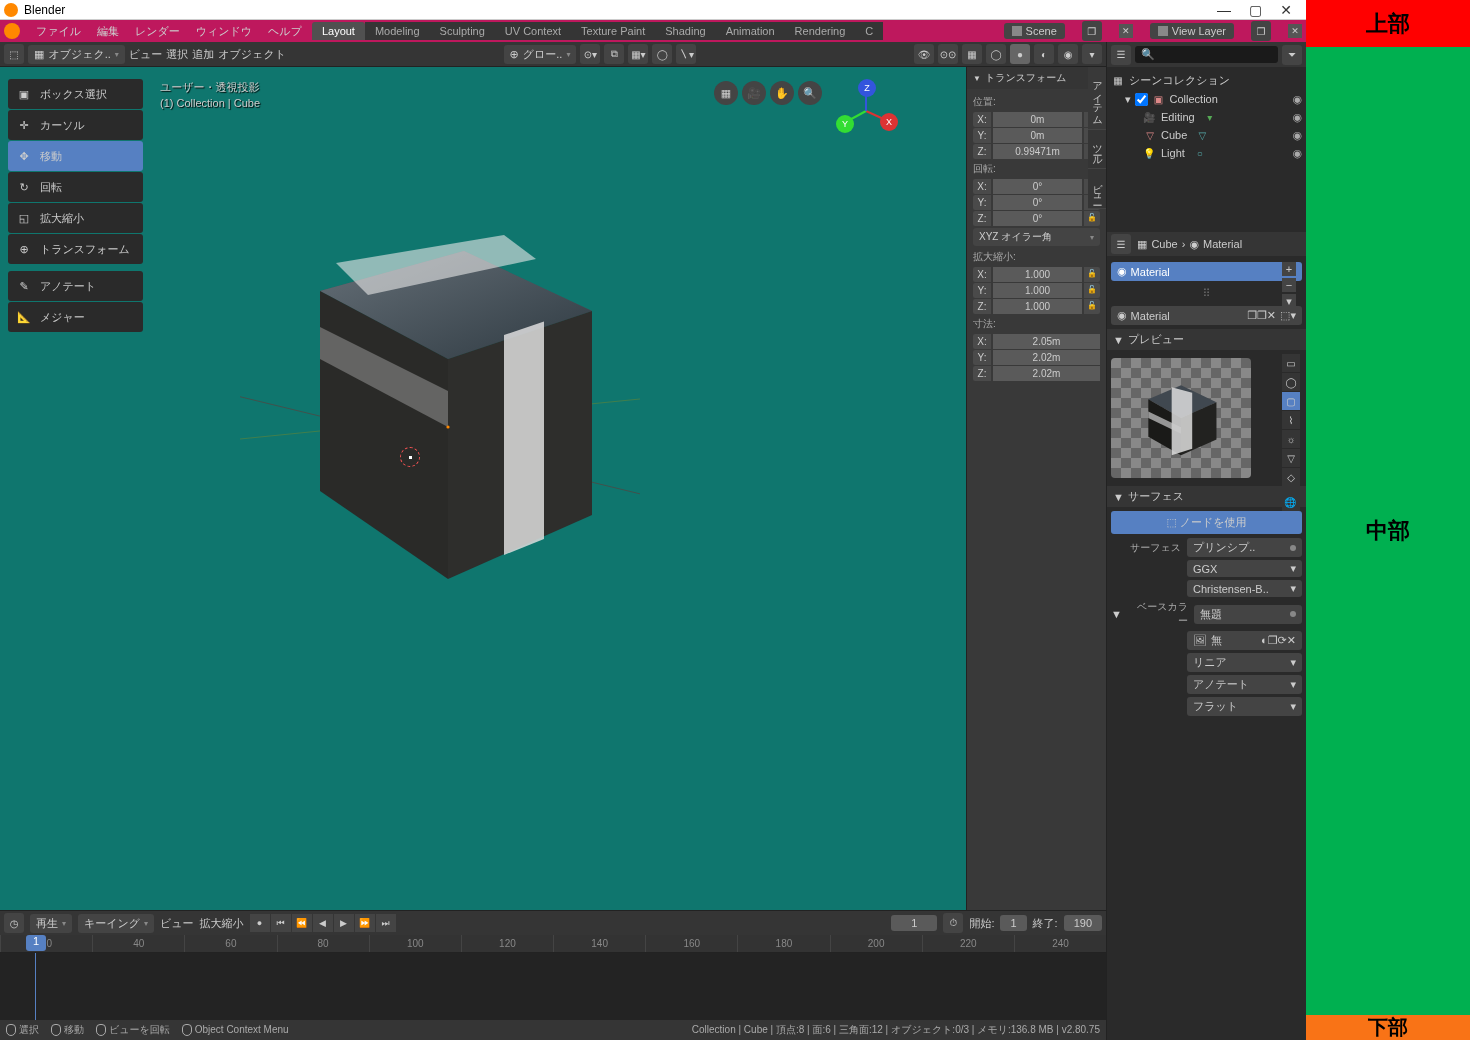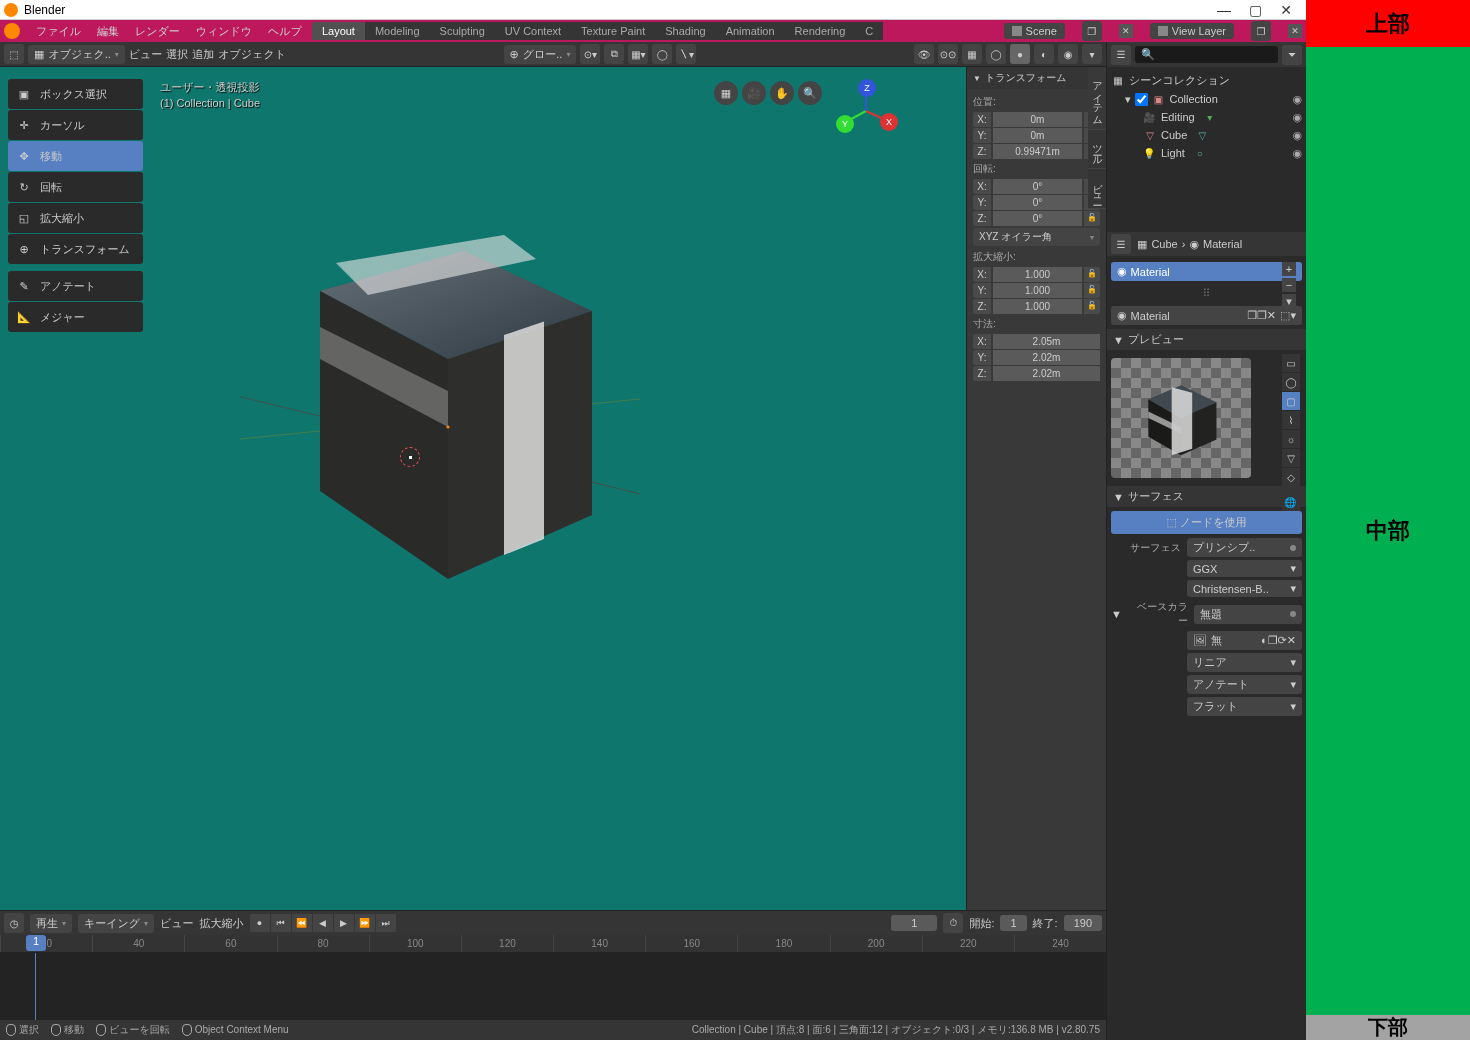--- a/index.html
+++ b/index.html
@@ -1,21 +1,21 @@
 <!DOCTYPE html>
 <html><head>
 <meta charset="utf-8">
 <style>
 * { margin: 0; padding: 0; box-sizing: border-box; font-family: sans-serif; }
 body { width: 1470px; height: 1040px; background: #393939; color: #ccc; font-size: 11px; overflow: hidden; display: flex; }
 .main-area { width: 1306px; height: 1040px; display: flex; flex-direction: column; }
 .side-labels { width: 164px; height: 1040px; display: flex; flex-direction: column; }
 .side-top { background: #ff0000; height: 47px; display: flex; align-items: center; justify-content: center; font-size: 22px; font-weight: bold; color: #000; }
 .side-mid { background: #00b050; flex: 1; display: flex; align-items: center; justify-content: center; font-size: 22px; font-weight: bold; color: #000; }
-.side-bot { background: #a3a3a3; height: 25px; display: flex; align-items: center; justify-content: center; font-size: 20px; font-weight: bold; color: #000; }
+.side-bot { background: #f97316; height: 25px; display: flex; align-items: center; justify-content: center; font-size: 20px; font-weight: bold; color: #000; }
 
 
 .titlebar { background: #fff; height: 20px; display: flex; align-items: center; padding: 0 4px; border-bottom: 1px solid #ccc; }
 .titlebar .logo { width: 14px; height: 14px; background: #ff8800; border-radius: 50%; margin-right: 6px; }
 .titlebar .title { color: #000; font-size: 12px; }
 .titlebar .winctl { margin-left: auto; display: flex; gap: 18px; padding-right: 10px; }
 .titlebar .winctl span { color: #333; font-size: 14px; }
 
 
 .menubar { background: #be185d; height: 22px; display: flex; align-items: center; padding: 0 4px; font-size: 11px; }

